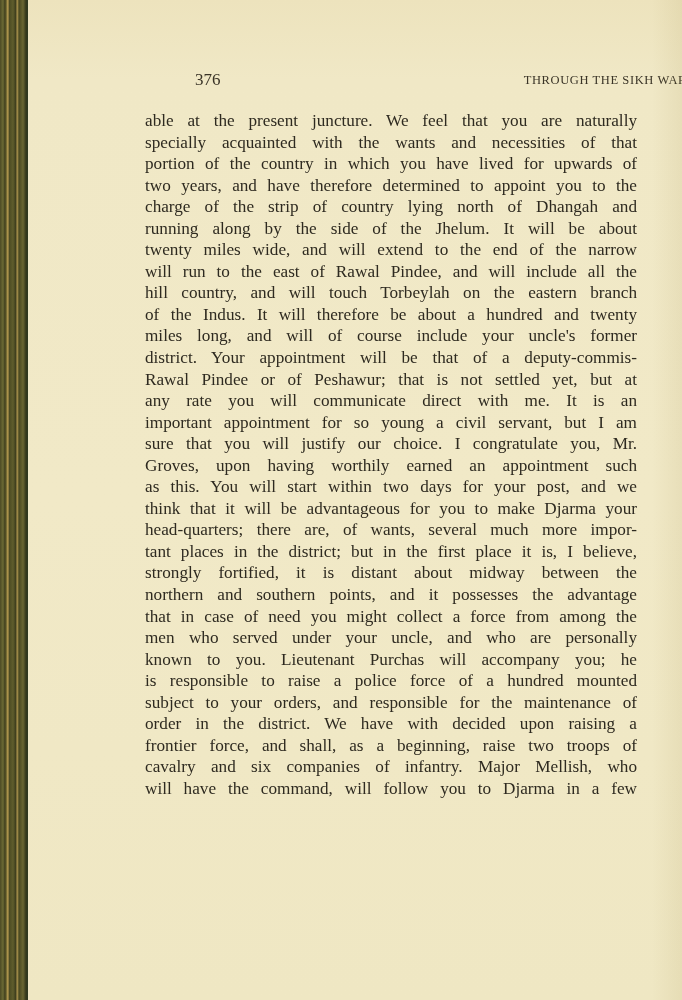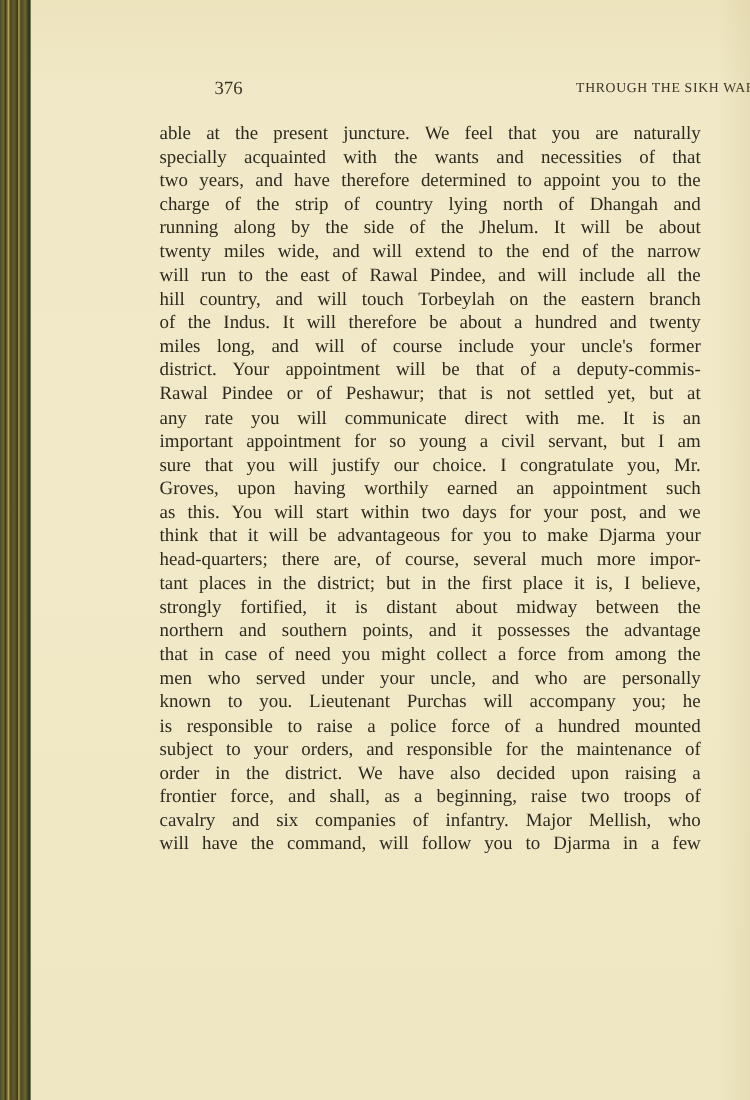--- a/index.html
+++ b/index.html
@@ -50,43 +50,44 @@
 
 <div class="page">
   <div class="header" style="left:134px;margin-left:33px;">
     <span class="page-number">376</span>
     <span class="running-head">THROUGH THE SIKH WAR</span>
   </div>
 
   <div class="body-text" id="body-text" style="left:117px;">
       <span class="line">able at the present juncture.  We feel that you are naturally</span>
       <span class="line">specially acquainted with the wants and necessities of that</span>
+      <span class="line">portion of the country in which you have lived for upwards of</span>
       <span class="line">two years, and have therefore determined to appoint you to the</span>
       <span class="line">charge of the strip of country lying north of Dhangah and</span>
       <span class="line">running along by the side of the Jhelum.  It will be about</span>
       <span class="line">twenty miles wide, and will extend to the end of the narrow</span>
       <span class="line">will run to the east of Rawal Pindee, and will include all the</span>
       <span class="line">hill country, and will touch Torbeylah on the eastern branch</span>
       <span class="line">of the Indus.  It will therefore be about a hundred and twenty</span>
       <span class="line">miles long, and will of course include your uncle's former</span>
       <span class="line">district.  Your appointment will be that of a deputy-commis-</span>
       <span class="line">Rawal Pindee or of Peshawur; that is not settled yet, but at</span>
       <span class="line">any rate you will communicate direct with me.  It is an</span>
       <span class="line">important appointment for so young a civil servant, but I am</span>
       <span class="line">sure that you will justify our choice.  I congratulate you, Mr.</span>
       <span class="line">Groves, upon having worthily earned an appointment such</span>
       <span class="line">as this.  You will start within two days for your post, and we</span>
       <span class="line">think that it will be advantageous for you to make Djarma your</span>
-      <span class="line">head-quarters; there are, of course, several much more impor-</span>
+      <span class="line">head-quarters; there are, of wants, several much more impor-</span>
       <span class="line">tant places in the district; but in the first place it is, I believe,</span>
       <span class="line">strongly fortified, it is distant about midway between the</span>
       <span class="line">northern and southern points, and it possesses the advantage</span>
       <span class="line">that in case of need you might collect a force from among the</span>
       <span class="line">men who served under your uncle, and who are personally</span>
       <span class="line">known to you.  Lieutenant Purchas will accompany you; he</span>
       <span class="line">is responsible to raise a police force of a hundred mounted</span>
       <span class="line">subject to your orders, and responsible for the maintenance of</span>
-      <span class="line">order in the district.  We have also decided upon raising a</span>
+      <span class="line">order in the district.  We have with decided upon raising a</span>
       <span class="line">frontier force, and shall, as a beginning, raise two troops of</span>
       <span class="line">cavalry and six companies of infantry.  Major Mellish, who</span>
       <span class="line">will have the command, will follow you to Djarma in a few</span>
     </div>
 </div>
 
 </body></html>

